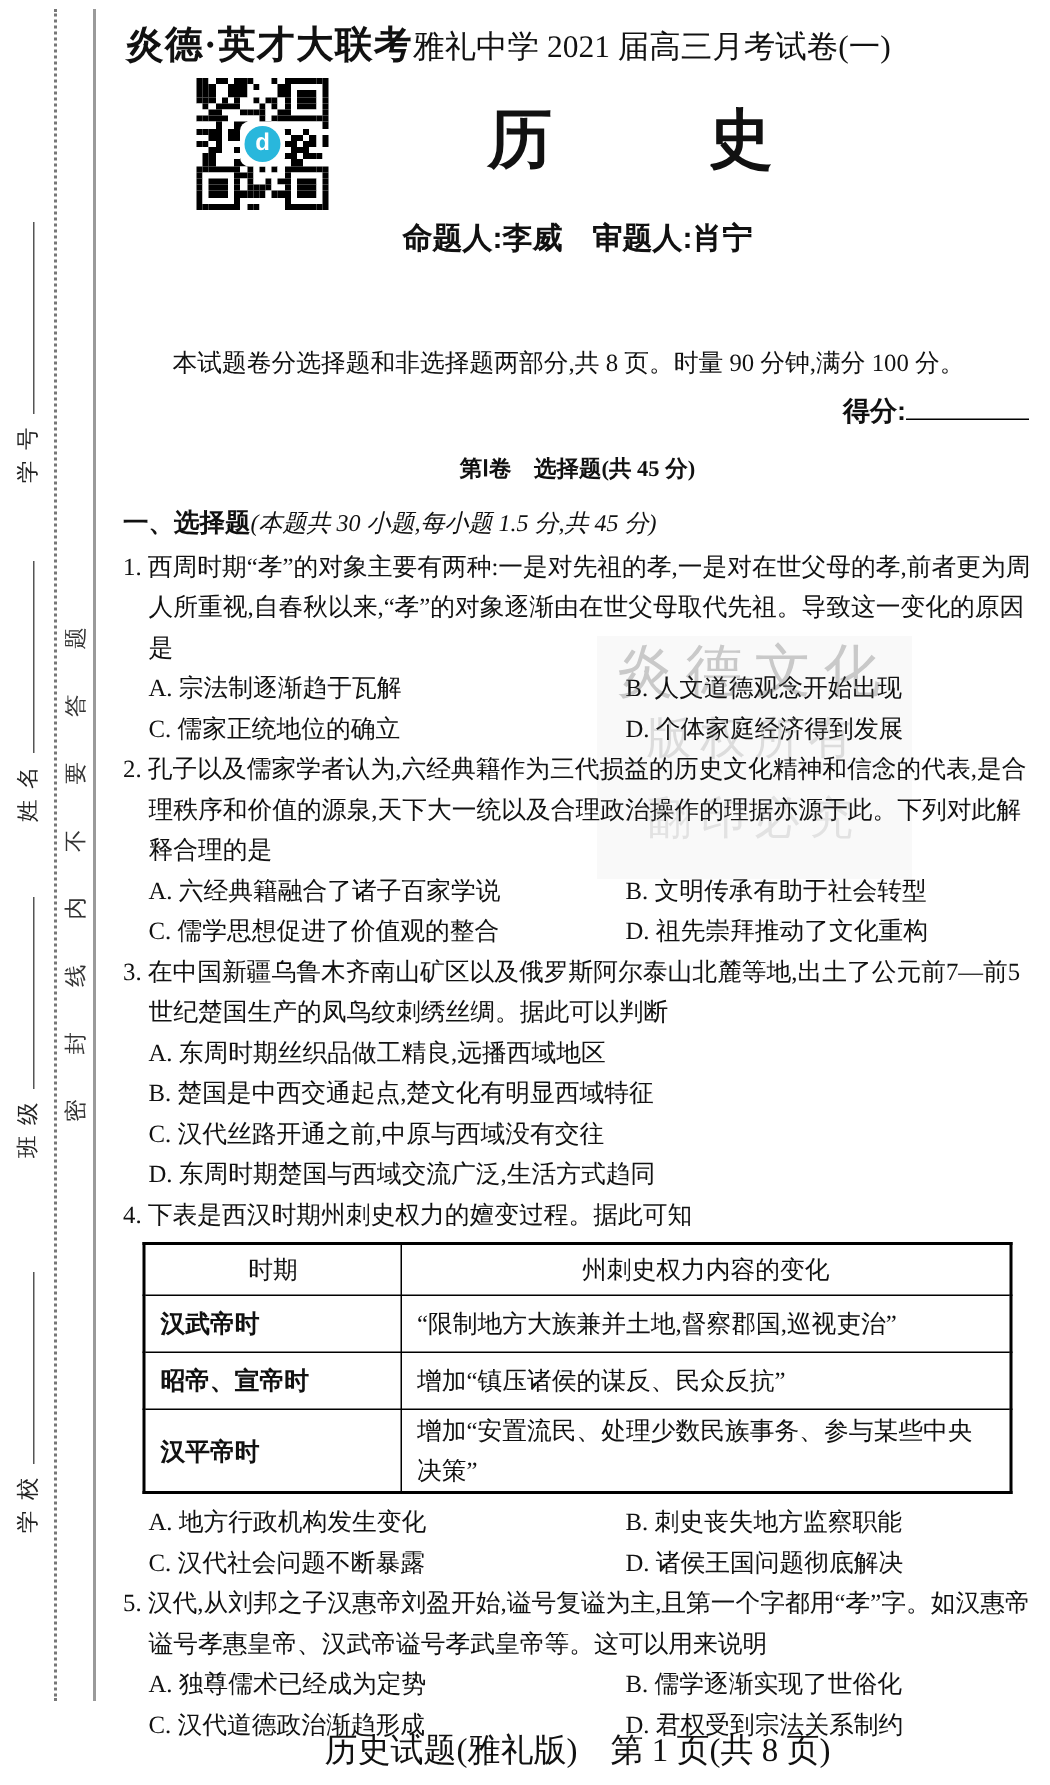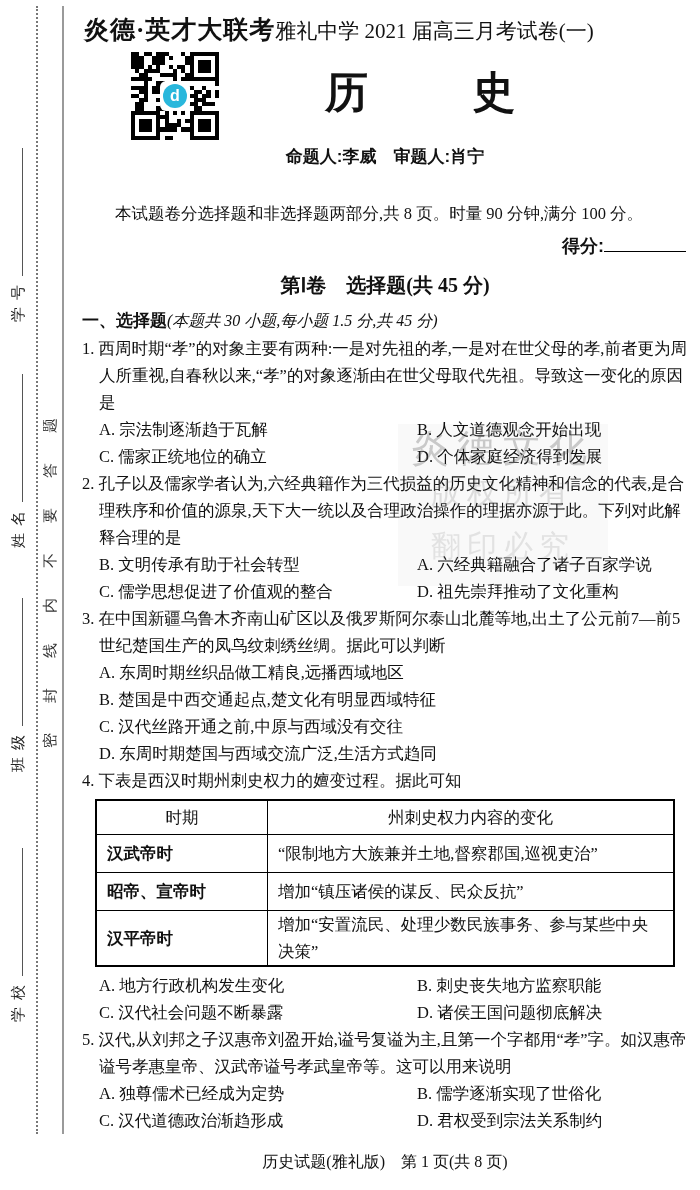--- a/index.html
+++ b/index.html
@@ -21,58 +21,58 @@
   #f0{top:322px}#f1{top:548px}#f2{top:772px}#f3{top:1022px}
 
   
   .brand-line{position:absolute;left:84px;top:13px;width:606px;font-size:23px;white-space:nowrap;}
   .brand{font-weight:bold;font-size:25px;letter-spacing:1px;}
   .brand-rest{font-size:21px;}
   .subject-title{position:absolute;left:240px;top:64px;width:360px;display:flex;justify-content:center;
                  gap:104px;font-family:"Liberation Sans","DejaVu Sans",sans-serif;font-weight:bold;
                  font-size:43px;}
   .setters{position:absolute;left:82px;top:145px;width:606px;text-align:center;
-           font-family:"Liberation Sans","DejaVu Sans",sans-serif;font-weight:bold;font-size:17px;}
+           font-family:"Liberation Sans","DejaVu Sans",sans-serif;font-weight:bold;font-size:20px;}
 
   
   .qr{position:absolute;left:131px;top:52px;width:88px;height:88px;display:grid;
       grid-template-columns:repeat(21,1fr);grid-template-rows:repeat(21,1fr);background:#fff;}
   .qc{background:#fff;}
   .qc.b{background:#000;}
   .qr-logo{position:absolute;left:29px;top:29px;width:30px;height:30px;background:#fff;border-radius:6px;
            display:flex;align-items:center;justify-content:center;}
   .qr-logo .circ{width:24px;height:24px;border-radius:50%;display:flex;align-items:center;justify-content:center;
                  color:#fff;font-family:"Liberation Sans",sans-serif;font-weight:bold;font-size:16px;line-height:1;}
 
   
   .content{position:absolute;left:82px;top:200px;width:606px;font-size:16.5px;line-height:27px;}
-  .intro{text-indent:2em;}
+  .intro{text-indent:2em;margin-top:28px;}
   .score-row{text-align:right;margin-top:6px;padding-right:2px;
              font-family:"Liberation Sans",sans-serif;font-weight:bold;font-size:18px;}
   .score-row .uline{display:inline-block;width:82px;border-bottom:1.5px solid #000;height:16px;}
-  .section-title{text-align:center;font-weight:bold;font-size:20px;margin:12px 0 8px;
+  .section-title{text-align:center;font-weight:bold;font-size:15px;margin:12px 0 8px;
                  font-family:"Liberation Serif",serif;}
   .part-heading{margin-bottom:1px;}
   .part-heading .ph-bold{font-family:Liberation Serif, serif;font-weight:bold;font-size:17px;text-align:center;}
   .part-heading .ph-note{font-style:italic;font-size:16px;}
 
   .q{margin:0;}
   .q-stem{padding-left:17px;text-indent:-17px;}
   .opts{padding-left:17px;}
   .opts.two{display:grid;grid-template-columns:318px auto;}
   .opts.one .opt{display:block;}
   .q-table{border-collapse:collapse;margin:5px 0 5px 13px;width:580px;}
   .q-table th,.q-table td{border:1px solid #000;font-weight:normal;font-size:16.5px;padding:0 10px;}
   .q-table th{height:33px;text-align:center;}
   .q-table td{height:37px;}
   .q-table td.c1{text-align:left;width:150px;font-weight:bold;}
   .q-table td.c2{text-align:left;}
   .q-table{border:2px solid #000;}
 
-  .footer{position:absolute;left:82px;top:1152px;width:606px;text-align:center;font-size:16px;}
+  .footer{position:absolute;left:82px;top:1152px;width:606px;text-align:center;font-size:22px;}
 
   
   .watermark{position:absolute;left:398px;top:424px;width:210px;height:162px;
              background:rgba(0,0,0,0.025);pointer-events:none;z-index:10;
              display:flex;flex-direction:column;align-items:center;
              font-family:"Liberation Sans",sans-serif;}
   .wm-l1{font-size:38px;letter-spacing:8px;color:rgba(90,90,90,0.30);line-height:48px;}
   .wm-l2{font-size:30px;letter-spacing:6px;color:rgba(120,120,120,0.22);line-height:42px;}
   .wm-l3{font-size:30px;letter-spacing:6px;color:rgba(120,120,120,0.18);line-height:40px;margin-top:12px;}
 </style>
@@ -575,22 +575,22 @@
           <div class="opts two">
             <div class="opt">A. 宗法制逐渐趋于瓦解</div>
             <div class="opt">B. 人文道德观念开始出现</div>
             <div class="opt">C. 儒家正统地位的确立</div>
             <div class="opt">D. 个体家庭经济得到发展</div>
           </div>
         </div>
         <div class="q">
           <div class="q-stem"><span class="q-num">2.</span> 孔子以及儒家学者认为,六经典籍作为三代损益的历史文化精神和信念的代表,是合理秩序和价值的源泉,天下大一统以及合理政治操作的理据亦源于此。下列对此解释合理的是</div>
           <div class="opts two">
+            <div class="opt">A. 六经典籍融合了诸子百家学说</div>
             <div class="opt">B. 文明传承有助于社会转型</div>
-            <div class="opt">A. 六经典籍融合了诸子百家学说</div>
             <div class="opt">C. 儒学思想促进了价值观的整合</div>
             <div class="opt">D. 祖先崇拜推动了文化重构</div>
           </div>
         </div>
         <div class="q">
           <div class="q-stem"><span class="q-num">3.</span> 在中国新疆乌鲁木齐南山矿区以及俄罗斯阿尔泰山北麓等地,出土了公元前7—前5 世纪楚国生产的凤鸟纹刺绣丝绸。据此可以判断</div>
           <div class="opts one">
             <div class="opt">A. 东周时期丝织品做工精良,远播西域地区</div>
             <div class="opt">B. 楚国是中西交通起点,楚文化有明显西域特征</div>
             <div class="opt">C. 汉代丝路开通之前,中原与西域没有交往</div>

